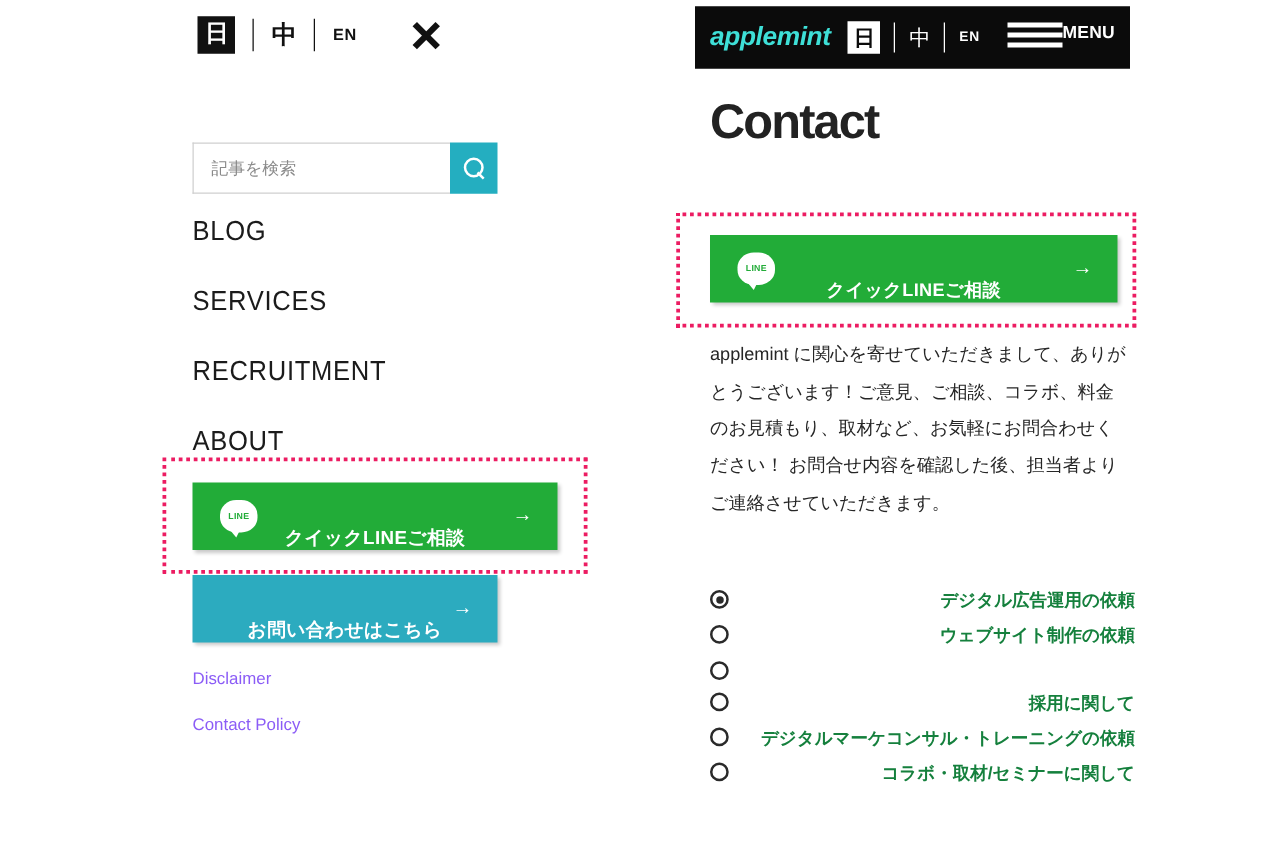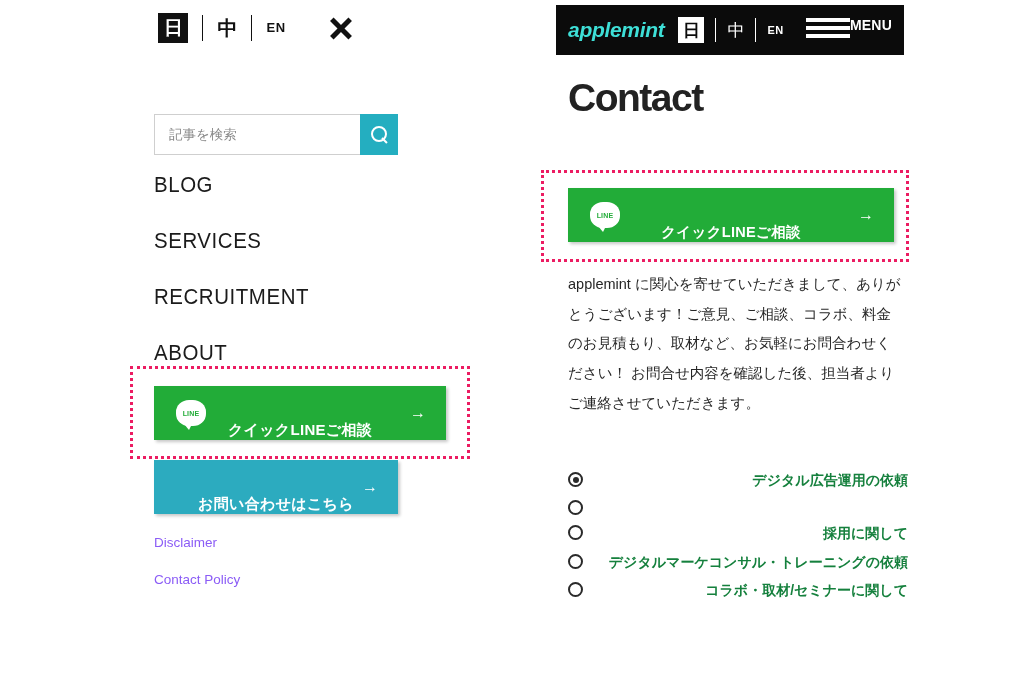--- a/index.html
+++ b/index.html
@@ -257,20 +257,24 @@
     <div class="body-copy">applemint に関心を寄せていただきまして、ありがとうございます！ご意見、ご相談、コラボ、料金のお見積もり、取材など、お気軽にお問合わせください！
 お問合せ内容を確認した後、担当者よりご連絡させていただきます。</div>
 
     <div class="radio-list">
       <label class="radio-row">
         <span class="radio-mark checked"></span>
         <span>デジタル広告運用の依頼</span>
       </label>
       <label class="radio-row">
         <span class="radio-mark"></span>
+        <span>ウェブサイト制作の依頼</span>
+      </label>
+      <label class="radio-row">
+        <span class="radio-mark"></span>
       </label>
       <label class="radio-row">
         <span class="radio-mark"></span>
         <span>採用に関して</span>
       </label>
       <label class="radio-row">
         <span class="radio-mark"></span>
         <span>デジタルマーケコンサル・トレーニングの依頼</span>
       </label>
       <label class="radio-row">

